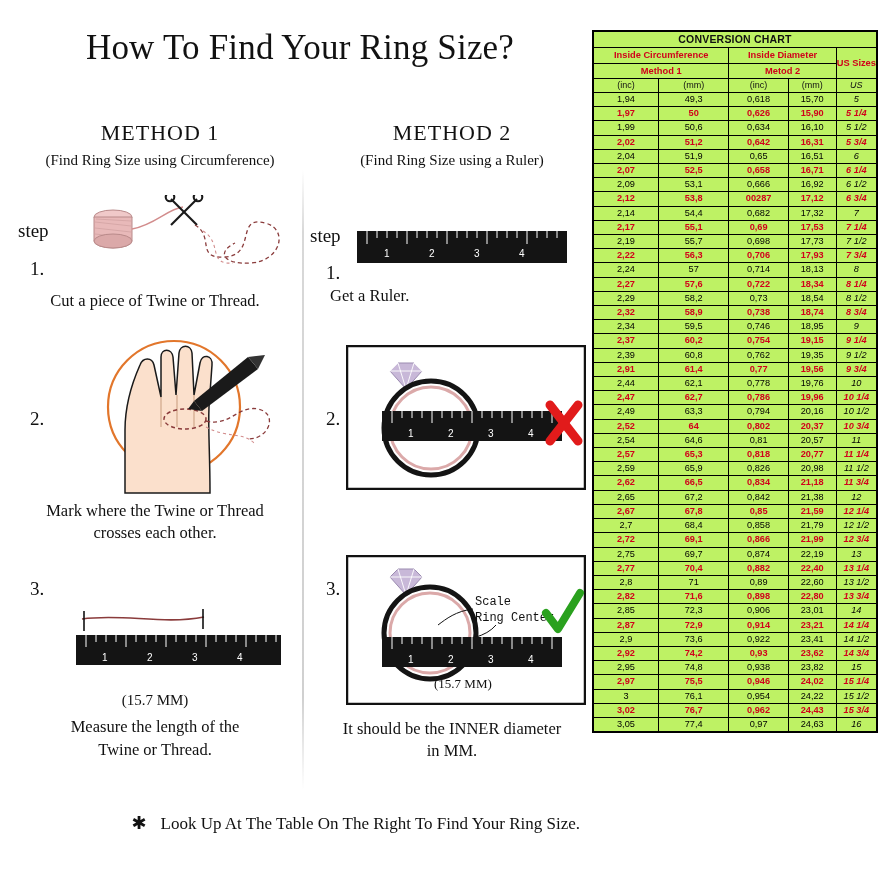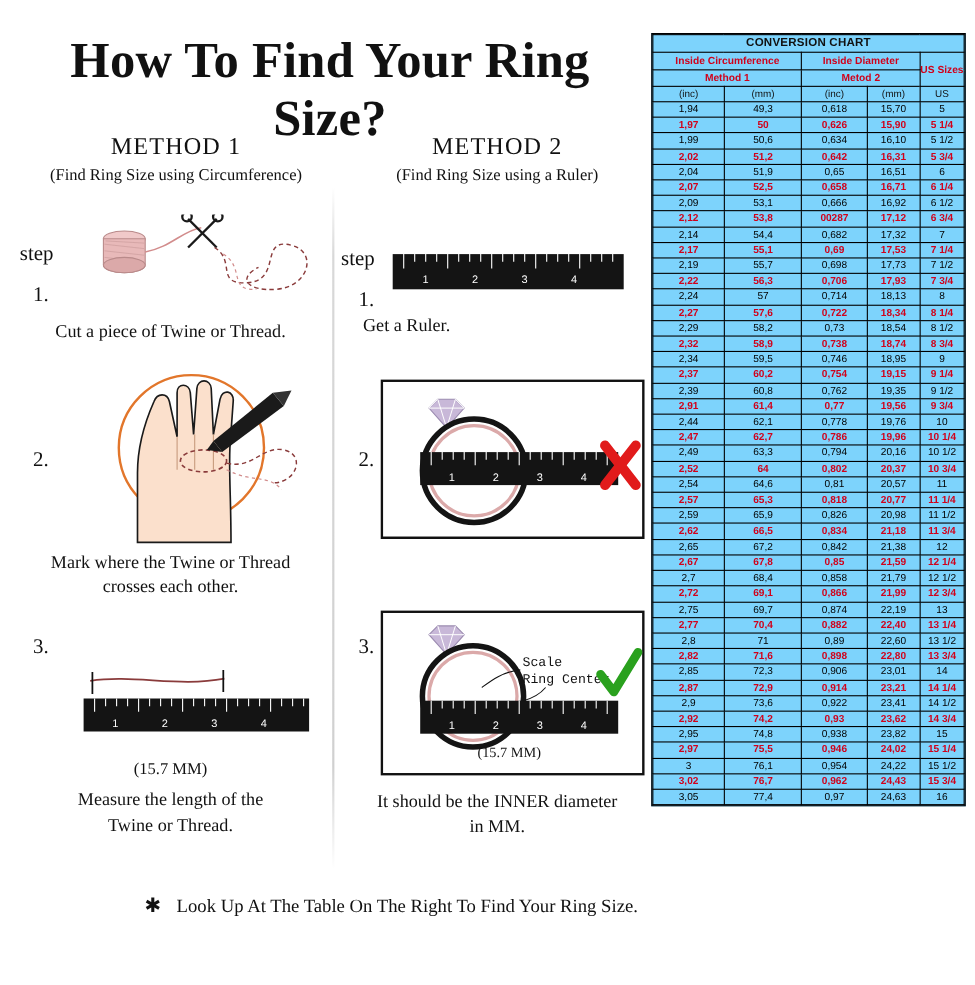--- a/index.html
+++ b/index.html
@@ -20,22 +20,22 @@
     inset: 0;
   }
 
   
   #main-title {
     position: absolute;
     left: 20px;
     top: 28px;
     width: 560px;
     text-align: center;
-    font-size: 46px;
-    font-weight: 700;
+    font-size: 35px;
+    font-weight: 400;
     letter-spacing: 0.2px;
     font-family: "Liberation Serif", serif;
   }
 
   
   .method-head {
     position: absolute;
     text-align: center;
     font-family: "Liberation Serif", serif;
   }
@@ -121,21 +121,21 @@
   }
   #footnote .star { font-size: 18px; margin-right: 14px; }
 
   
   #chart {
     position: absolute;
     left: 592px;
     top: 30px;
     width: 286px;
     border: 1px solid #000;
-    background: #7dd3fc;
+    background: #bef264;
     box-sizing: border-box;
   }
   #chart table {
     border-collapse: collapse;
     width: 100%;
     font-family: "Liberation Sans", sans-serif;
     font-size: 9.2px;
   }
   #chart td, #chart th {
     border: 1px solid #000;
@@ -172,21 +172,21 @@
     font-size: 9px;
     height: 13px;
     line-height: 13px;
   }
   #chart tr.red td { color: #d0021b; font-weight: bold; }
   #chart tr.black td { color: #000; }
   .c1 { width: 23%; }
   .c2 { width: 25%; }
   .c3 { width: 21%; }
   .c4 { width: 17%; }
-  .c5 { width: 14%; }
+  .c5 { width: 14%; font-style: italic; }
 </style>
 </head>
 <body>
 
 <div class="page">
 
   <div id="main-title">How To Find Your Ring Size?</div>
 
   <div id="method-divider"></div>
 

